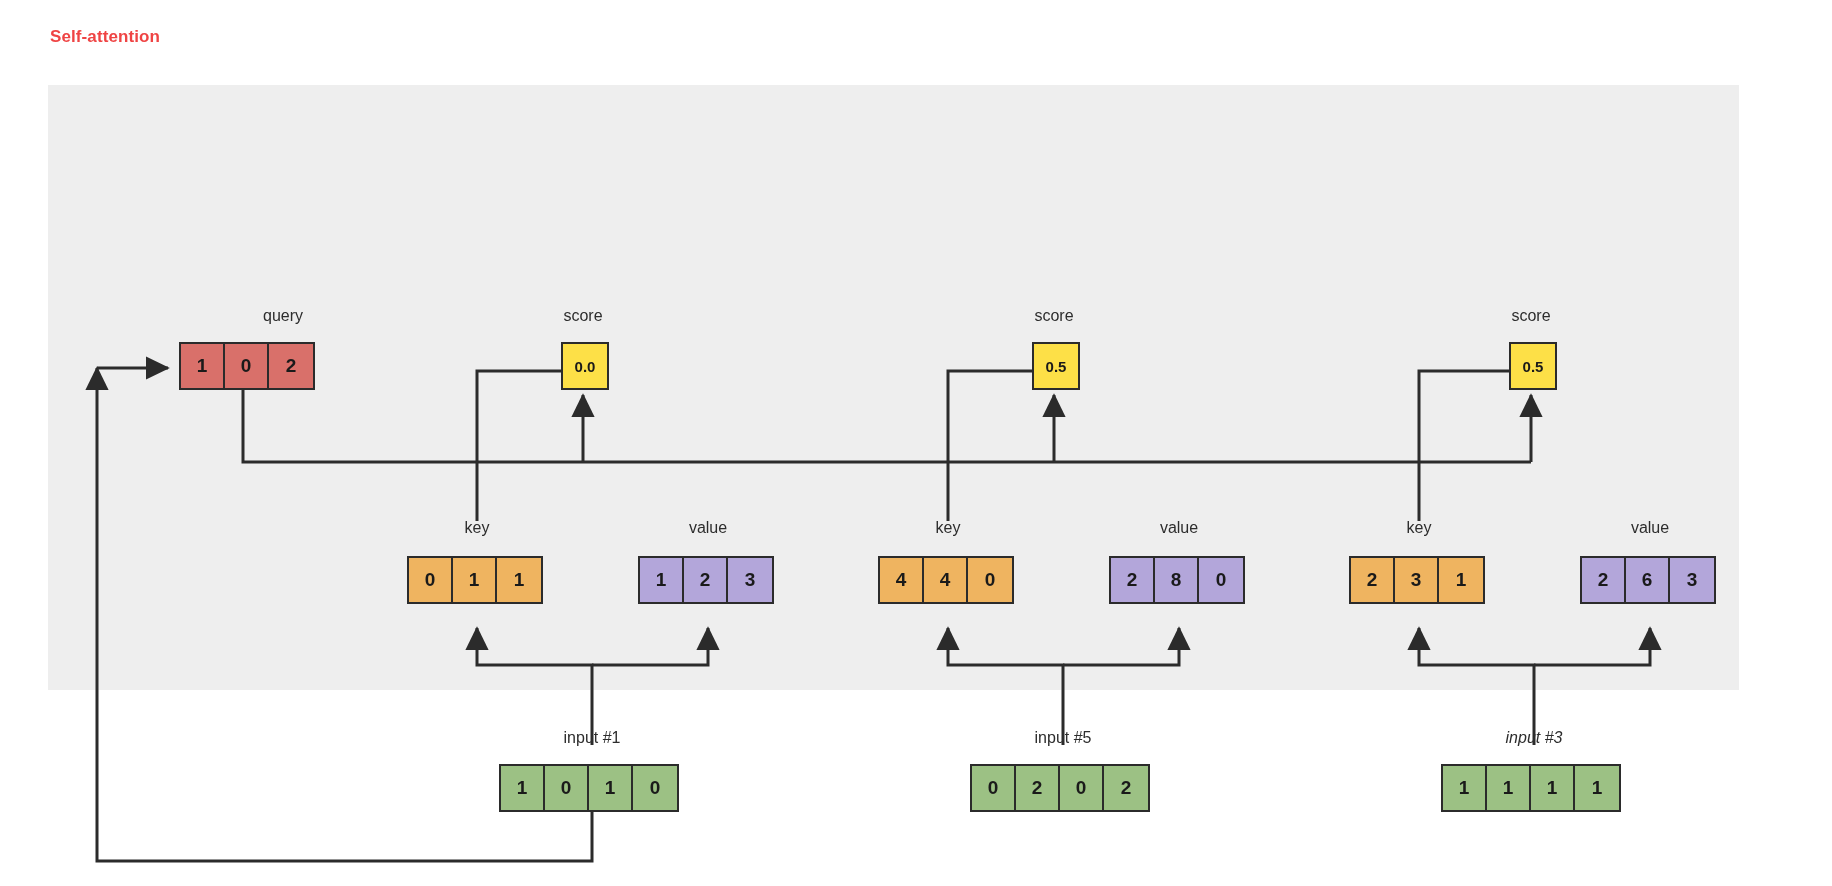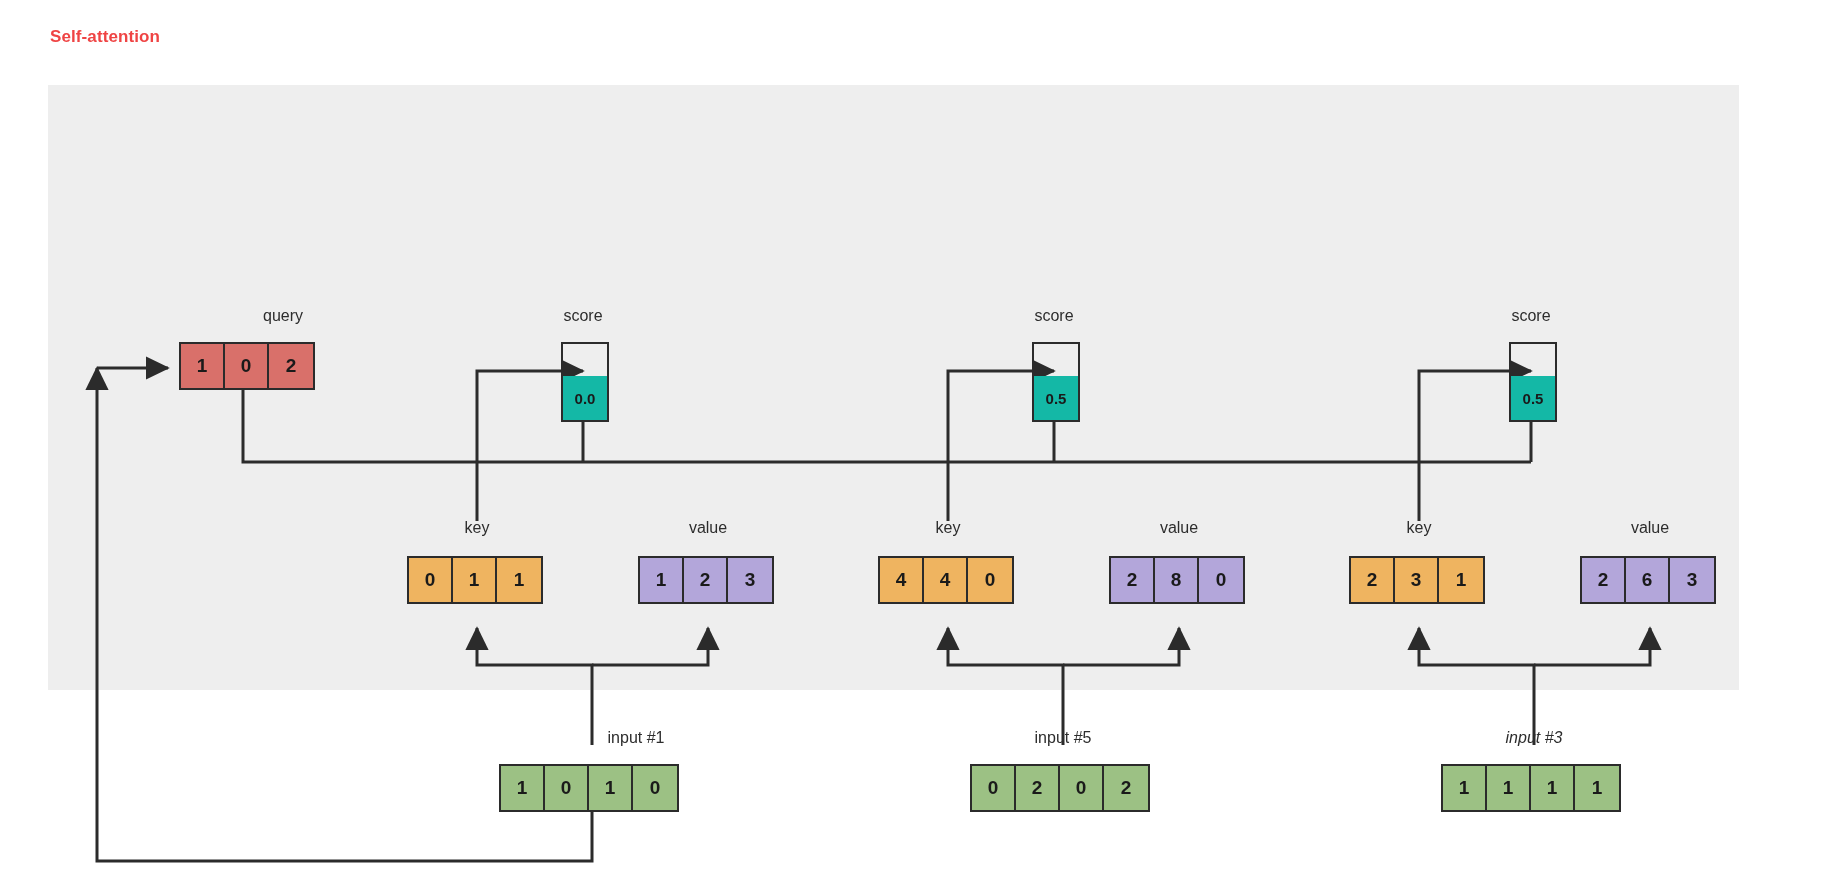--- a/index.html
+++ b/index.html
@@ -67,24 +67,23 @@
     border-right: 2px solid #2b2b2b;
     box-sizing: border-box;
   }
   .vec .cell:last-child { border-right: none; }
 
   .vec.query  .cell { background: #d9706a; }
   .vec.key    .cell { background: #efb460; }
   .vec.value  .cell { background: #b3a6da; }
   .vec.input  .cell { background: #9cc184; }
   .vec.score  .cell {
-    background: #14b8a6;
+    background: #fde047;
     font-size: 15px;
     width: 44px;
-    margin-top: 32px;
   }
 
   .lbl {
     position: absolute;
     font-size: 16px;
     color: #2d2d2d;
     white-space: nowrap;
     transform: translateX(-50%);
   }
 </style>
@@ -187,21 +186,21 @@
     <div class="cell">0</div>
   </div>
 
   <div class="lbl" style="left:1650px; top:519px;">value</div>
   <div class="vec value" style="left:1580px; top:556px;">
     <div class="cell">2</div>
     <div class="cell">6</div>
     <div class="cell">3</div>
   </div>
 
-  <div class="lbl" style="left:592px; top:729px;margin-left:44px;">input #1</div>
+  <div class="lbl" style="left:592px; top:729px;">input #1</div>
   <div class="vec input" style="left:499px; top:764px;">
     <div class="cell">1</div>
     <div class="cell">0</div>
     <div class="cell">1</div>
     <div class="cell">0</div>
   </div>
 
   <div class="lbl" style="left:1063px; top:729px;">input #5</div>
   <div class="vec input" style="left:970px; top:764px;">
     <div class="cell">0</div>

